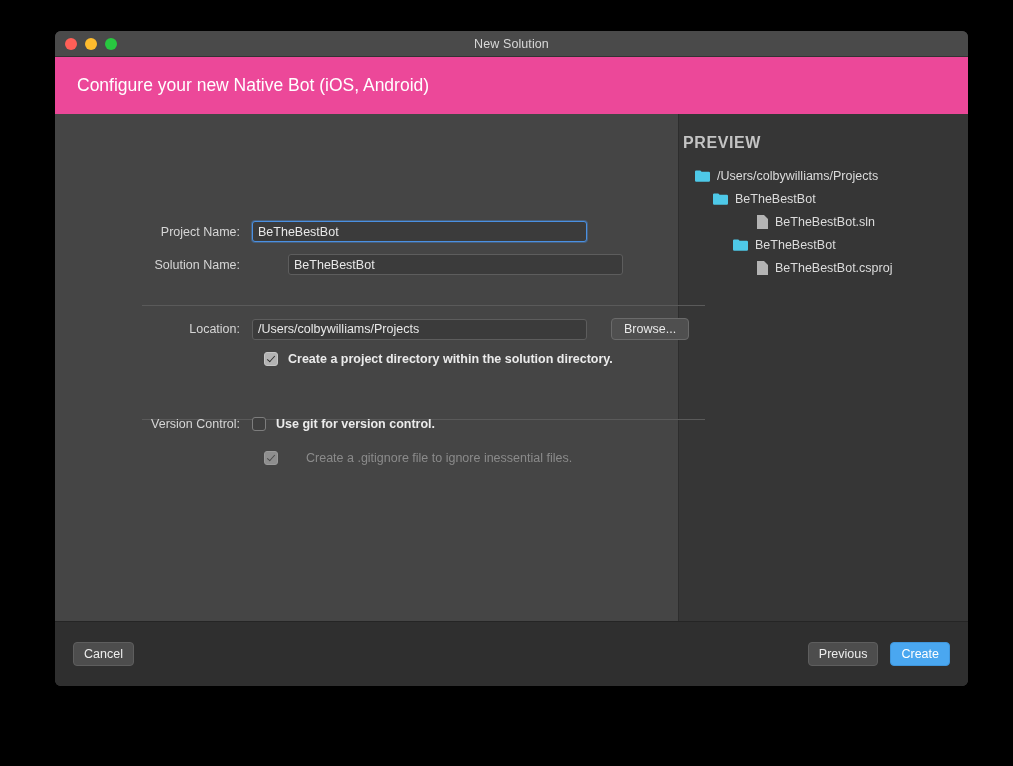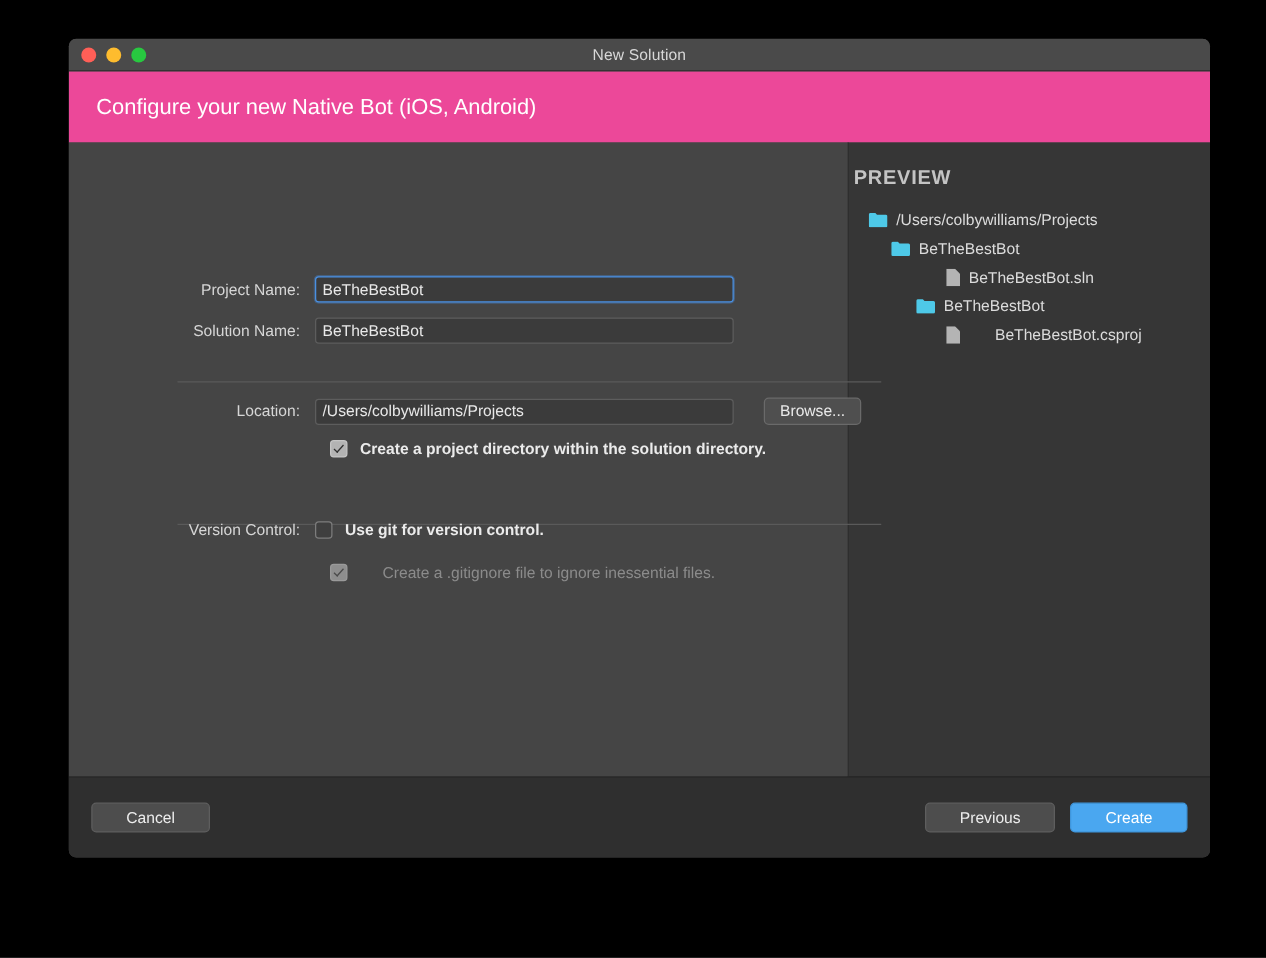--- a/index.html
+++ b/index.html
@@ -253,21 +253,21 @@
     background: #2f2f2f;
     border-top: 1px solid #252525;
     display: flex;
     align-items: center;
     padding: 0 18px;
     box-sizing: border-box;
   }
   .footer-spacer { flex: 1 1 auto; }
   .btn {
     height: 24px;
-    padding: 0 27px;
+    padding: 0 10px;
     border-radius: 4px;
     font-size: 12.5px;
     font-family: "Liberation Sans", sans-serif;
     color: #ededed;
     background: #4d4d4d;
     border: 1px solid #5e5e5e;
     cursor: default;
   }
   .btn.primary {
     background: #4aa7f0;
@@ -296,21 +296,21 @@
 
   <div id="body">
 
     <div id="form-panel">
 
       <div class="field-row" style="left:42px; top:107px;">
         <div class="field-label">Project Name:</div>
         <input class="text-input focused" type="text" spellcheck="false" value="BeTheBestBot" style="">
       </div>
 
-      <div class="field-row" style="left:42px; top:140px;">
+      <div class="field-row" style="left:42px; top:140px;gap:36px;">
         <div class="field-label">Solution Name:</div>
         <input class="text-input" type="text" spellcheck="false" value="BeTheBestBot" style="">
       </div>
 
       <div class="separator" style="top:191px;"></div>
 
       <div class="field-row" style="left:42px; top:204px;">
         <div class="field-label">Location:</div>
         <input class="text-input" type="text" spellcheck="false" value="/Users/colbywilliams/Projects" style="">
         <button class="browse-btn">Browse...</button>
@@ -368,21 +368,21 @@
 
       <div class="tree-node" style="padding-left:54px;">
         <span class="icon-folder">
           <svg width="15" height="12" viewBox="0 0 15 12">
               <path d="M0 1.6A1.2 1.2 0 0 1 1.2.4h4.1l1.3 1.4h7.2A1.2 1.2 0 0 1 15 3v7.6a1.2 1.2 0 0 1-1.2 1.2H1.2A1.2 1.2 0 0 1 0 10.6z" fill="#4ec9e8"></path>
             </svg>
         </span>
         <span class="node-label">BeTheBestBot</span>
       </div>
 
-      <div class="tree-node" style="padding-left:78px;gap:21px;">
+      <div class="tree-node" style="padding-left:78px;">
         <span class="icon-file">
           <svg width="11" height="14" viewBox="0 0 11 14">
               <path d="M0 0h7l4 4v10H0z" fill="#b4b4b4"></path>
             </svg>
         </span>
         <span class="node-label">BeTheBestBot.csproj</span>
       </div>
     </div>
 
   </div>

